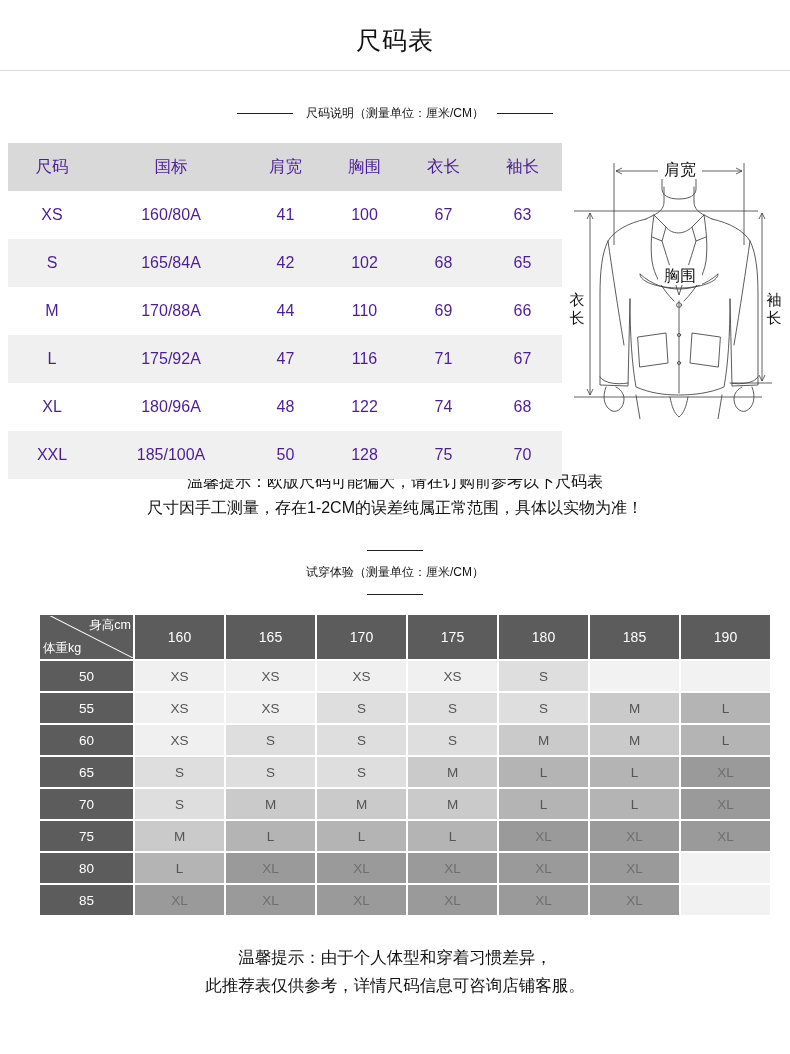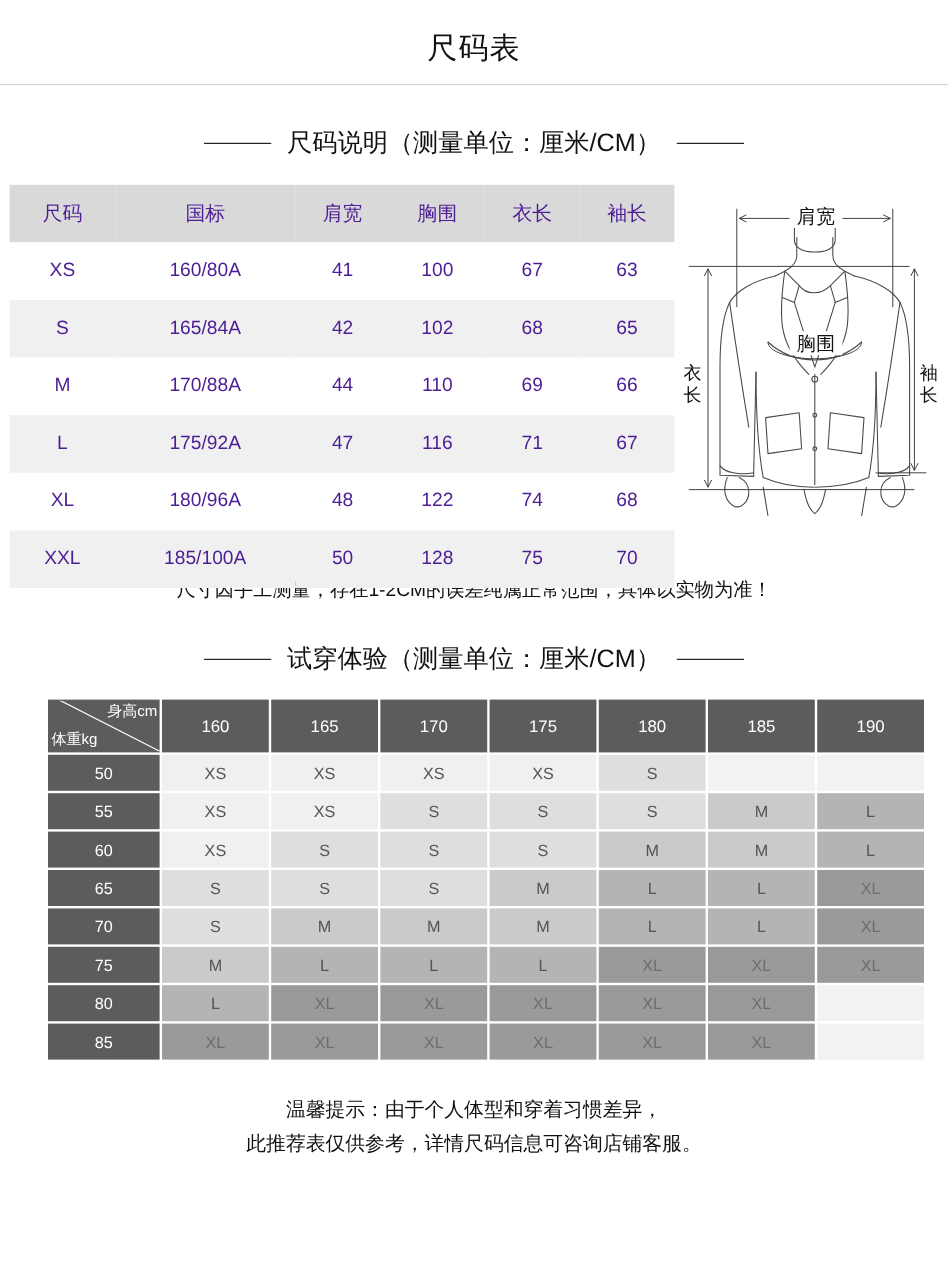--- a/index.html
+++ b/index.html
@@ -31,31 +31,31 @@
     background: #d9d9d9;
     width: 100%;
   }
 
   
   .section-head {
     display: flex;
     align-items: center;
     justify-content: center;
     gap: 13px;
-    font-size: 21px;
+    font-size: 12px;
     color: #111;
   }
   .section-head .dash {
     display: block;
     width: 56px;
     height: 1px;
     background: #222;
   }
   .sec1 { margin-top: 34px; }
-  .sec2 { margin-top: 29px; }
+  .sec2 { margin-top: 29px; flex-direction: column; }
 
   
   .spec-block {
     position: relative;
     margin-top: 21px;
     height: 316px;
   }
 
   table.size-table {
     position: absolute;
@@ -346,20 +346,21 @@
       <text x="11" y="174" text-anchor="middle" font-family="'Liberation Sans',sans-serif" font-size="15" fill="#111">长</text>
 
       <rect x="198" y="140" width="20" height="42" fill="#ffffff"></rect>
       <text x="208" y="156" text-anchor="middle" font-family="'Liberation Sans',sans-serif" font-size="15" fill="#111">袖</text>
       <text x="208" y="174" text-anchor="middle" font-family="'Liberation Sans',sans-serif" font-size="15" fill="#111">长</text>
     </svg>
   </div>
 </div>
 
 <div class="notice">
+  <div>温馨提示：欧版尺码可能偏大，请在订购前参考以下尺码表</div>
   <div>尺寸因手工测量，存在1-2CM的误差纯属正常范围，具体以实物为准！</div>
 </div>
 
 <div class="section-head sec2">
   <span class="dash"></span>
   <span>试穿体验（测量单位：厘米/CM）</span>
   <span class="dash"></span>
 </div>
 
 <div class="fit-wrap">

